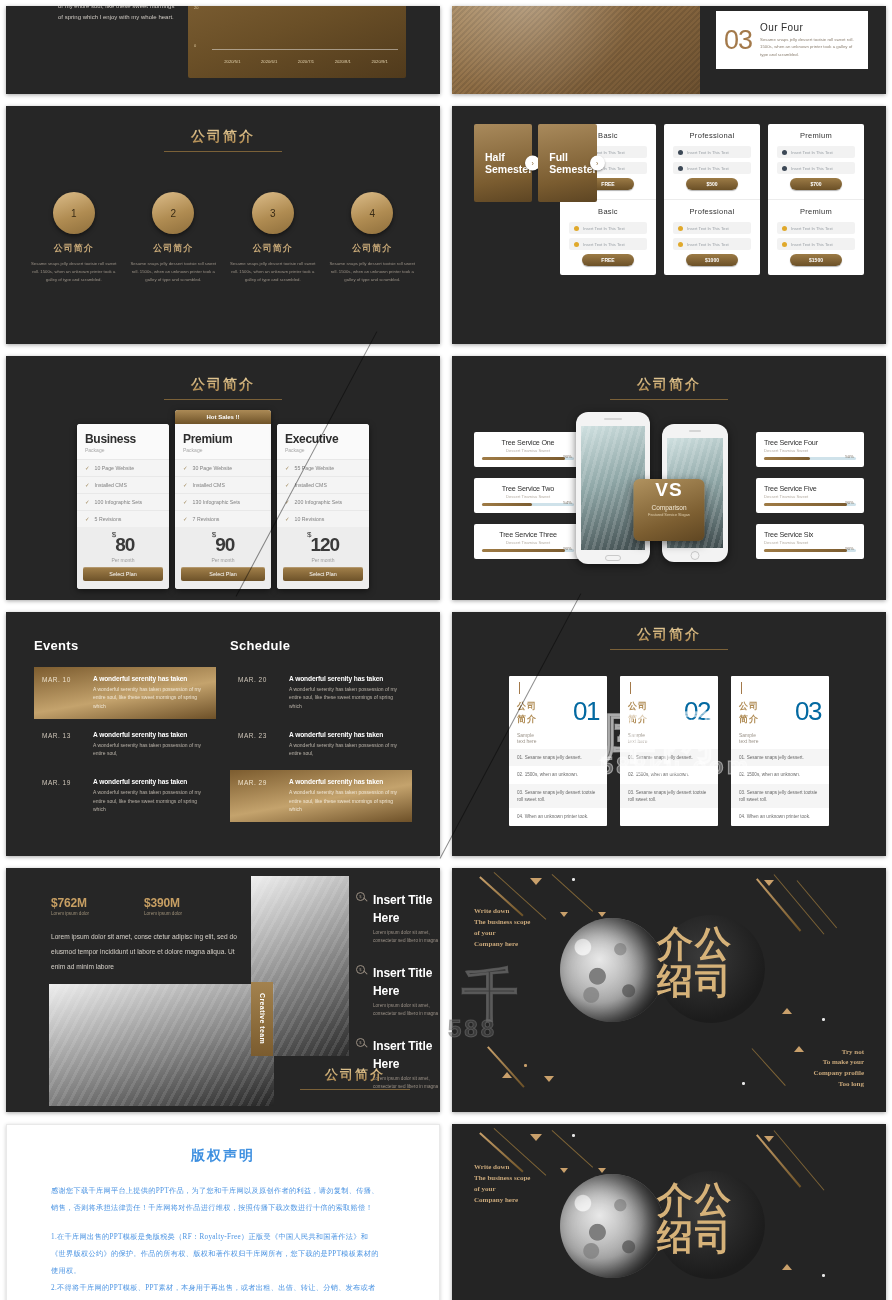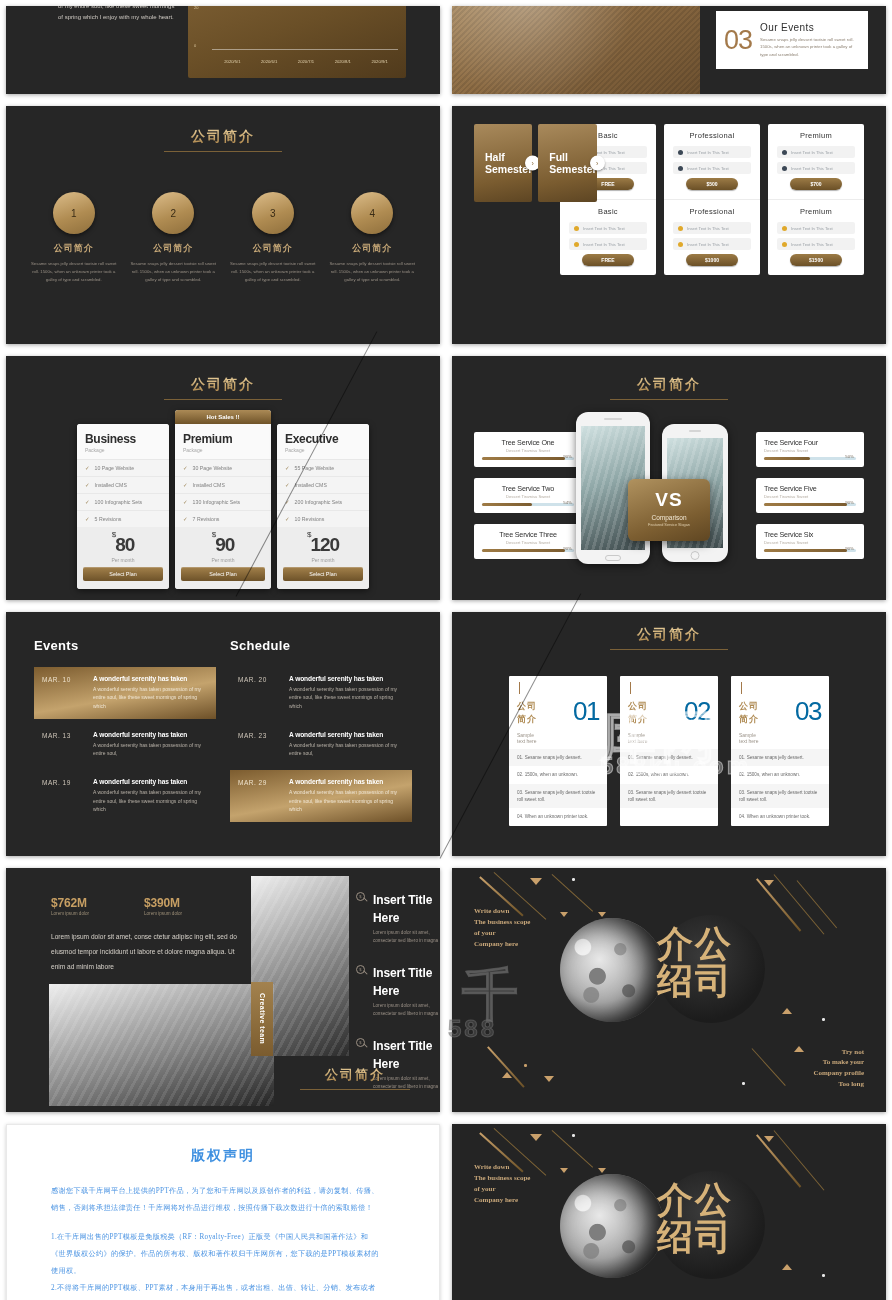--- a/index.html
+++ b/index.html
@@ -167,21 +167,21 @@
     position:absolute; left:5px; right:5px; top:14px; bottom:14px;
     background:
       repeating-linear-gradient(105deg, rgba(255,255,255,.14) 0 3px, transparent 3px 7px),
       linear-gradient(160deg,#cfe0e0,#8fa7a7 45%,#3e4a4c);
   }
   .phone .home { position:absolute; bottom:3px; left:50%; transform:translateX(-50%); width:16px; height:6px; border:1px solid #c9c9c9; border-radius:3px; }
   .phone .home.round { width:9px; height:9px; border-radius:50%; bottom:2px; }
   .phone .spk { position:absolute; top:6px; left:50%; transform:translateX(-50%); width:18px; height:2px; background:#d5d5d5; border-radius:1px; }
   .vsbadge {
     position:absolute; left:50%; top:52%; transform:translate(-50%,-50%);
-    width:82px; height:62px; border-radius:6px; text-align:center; padding-top:10px;
+    width:71px; height:62px; border-radius:6px; text-align:center; 
     background:linear-gradient(160deg,#b0925f,#7c5e31 65%,#5f4622);
     box-shadow:0 3px 10px rgba(0,0,0,.5);
   }
   .vsbadge .v { font-size:19px; color:#fff; font-weight:700; letter-spacing:1px; }
   .vsbadge .c { font-size:6.5px; color:#f3e9d6; margin-top:3px; }
   .vsbadge .sg { font-size:3.8px; color:#e0cfae; margin-top:2px; }
 
   
   .ev-wrap { display:flex; gap:14px; padding:26px 28px 0; }
   .ev-col { flex:1; }
@@ -356,21 +356,21 @@
 
     <div class="cell">
       <div class="slide s-first sl2">
         <div class="photo">
           
         </div>
 
         <div class="card">
           <div class="bignum">03</div>
           <div>
-            <div class="works-t">Our Events</div>
+            <div class="works-t">Our Four</div>
             <div class="works-p">Sesame snaps jelly dessert tootsie roll sweet roll. 1500s, when an unknown printer took a galley of type and scrambled.</div>
           </div>
         </div>
       </div>
     </div>
 
     <div class="cell">
       <div class="slide s-245">
         <div style="padding-top:22px">
           <div class="title-cn">公司简介</div>

